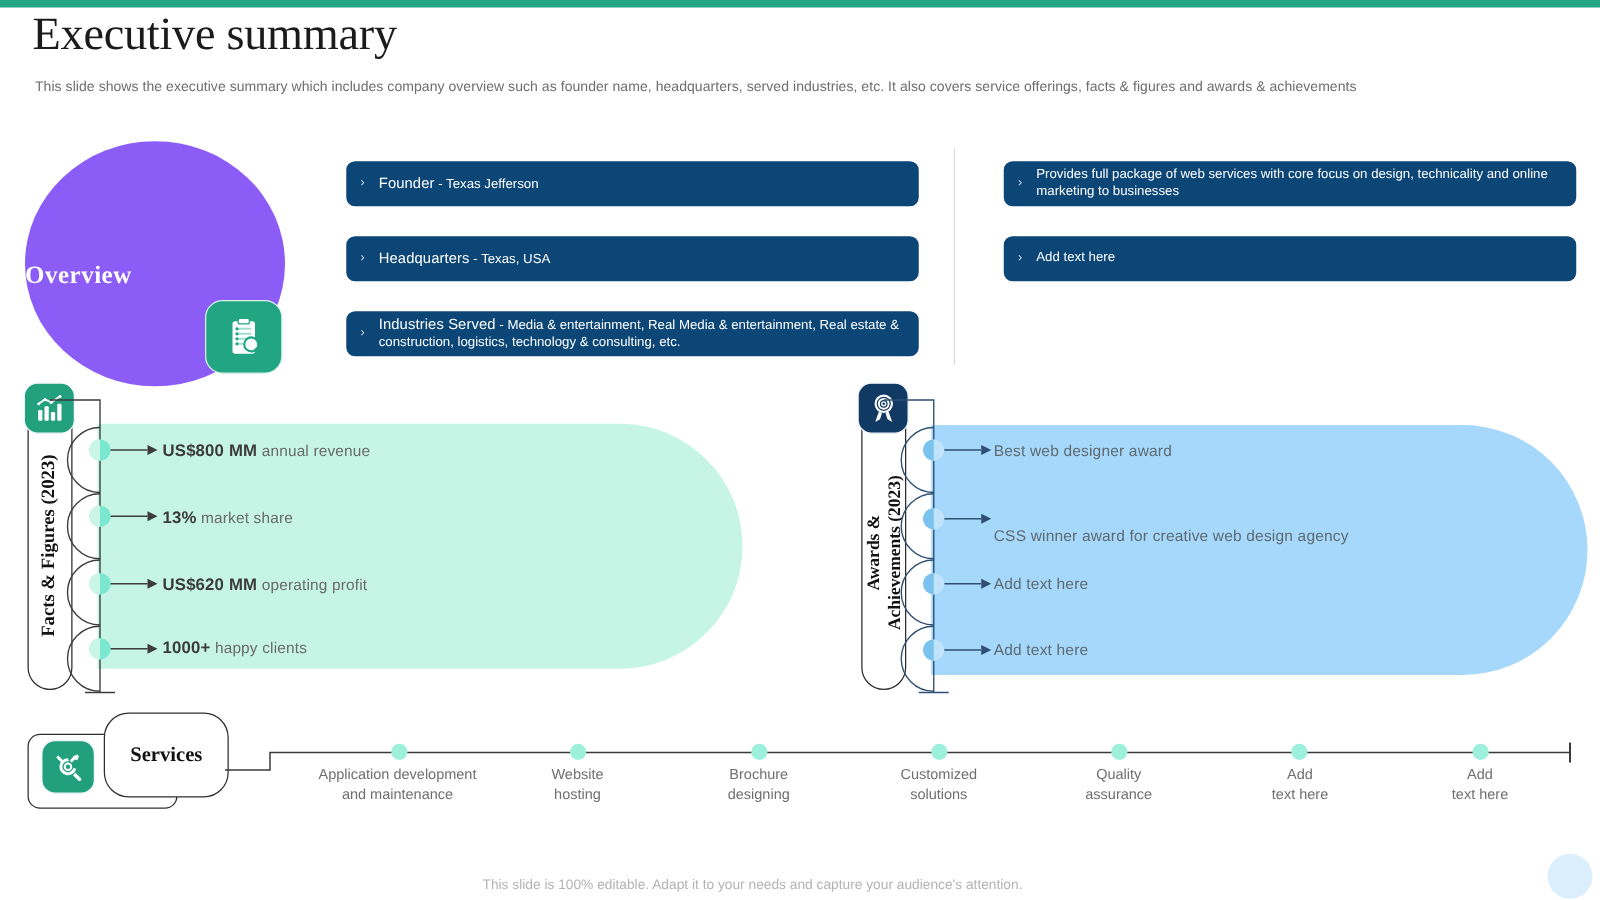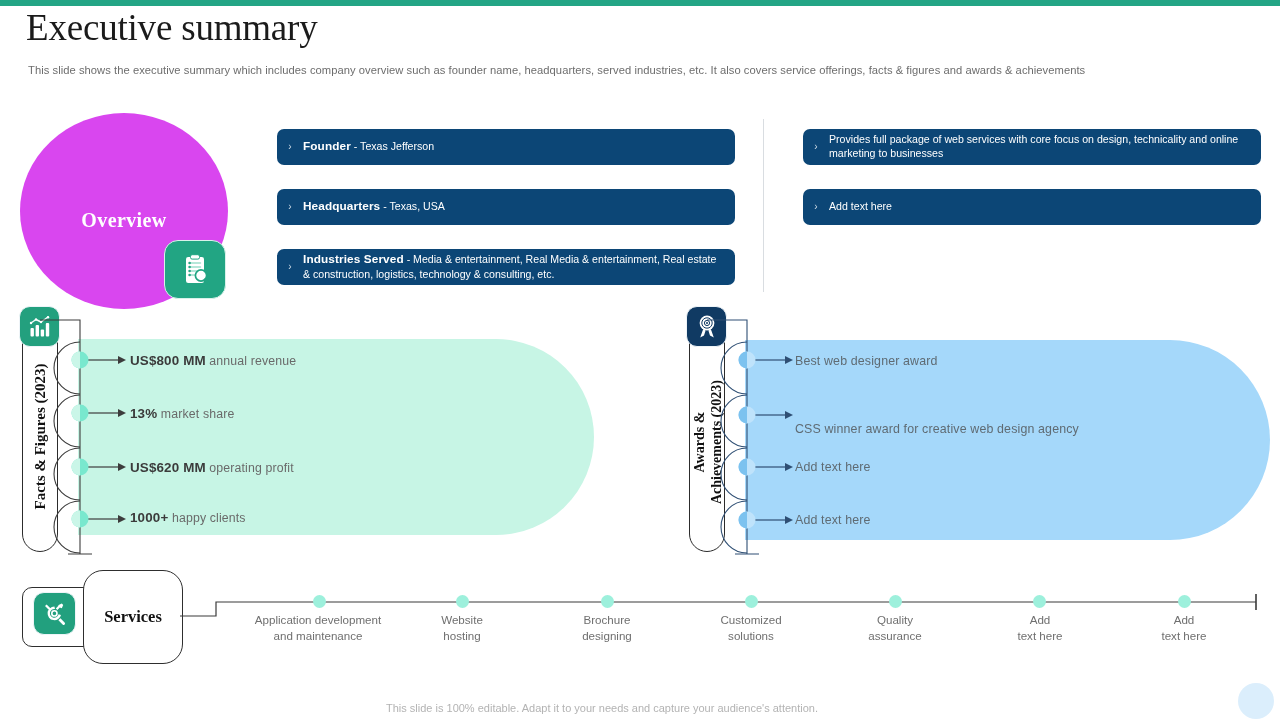--- a/index.html
+++ b/index.html
@@ -22,22 +22,22 @@
     white-space:nowrap;
   }
   .page-subtitle {
     position:absolute; left:28px; top:64px; width:1180px;
     font-size:11.2px; color:#6d6d6d; letter-spacing:.05px; white-space:nowrap;
   }
 
   
   .overview-circle {
     position:absolute; left:20px; top:113px; width:208px; height:196px;
-    border-radius:50%; background:#d946ef;
-    display:flex; align-items:center; justify-content:center;
+    border-radius:50%; background:#8b5cf6;
+    display:flex; align-items:center; 
   }
   .overview-circle-label {
     font-family:"Liberation Serif", serif; font-weight:bold;
     font-size:20px; color:#ffffff; letter-spacing:.4px; margin-top:18px;
   }
   .overview-icon-badge {
     position:absolute; left:164px; top:240px; width:60px; height:57px;
     border-radius:14px; background:#22a583;
     border:1.5px solid #d8f2ea;
     display:flex; align-items:center; justify-content:center;
@@ -46,21 +46,21 @@
   
   .navy-box {
     position:absolute; background:#0c4676; border-radius:7px;
     display:flex; align-items:center;
   }
   .navy-chev {
     flex:0 0 auto; width:26px; text-align:center;
     font-size:10px; color:#cddbe7; line-height:1;
   }
   .navy-text { font-size:10.6px; color:#ffffff; line-height:1.32; padding-right:14px; }
-  .navy-text b { font-size:11.8px; font-weight:bold; letter-spacing:.1px; }
+  .navy-text b { font-size:11.8px; font-weight:normal; letter-spacing:.1px; }
   .col-divider { position:absolute; left:763px; top:119px; width:1px; height:173px; background:#d9dde1; }
   .panel-fill { position:absolute; border-radius:0 160px 160px 0; }
   .panel-fill.mint { background:#c7f5e5; }
   .panel-fill.blue { background:#a5d8fa; }
 
   .spine {
     position:absolute; border:1.4px solid #2c2c2c; border-radius:22px;
     background:#ffffff; box-sizing:border-box;
   }
   .spine-label {
@@ -82,21 +82,21 @@
   }
   .row-text b { color:#3b3b3b; font-weight:bold; font-size:13.4px; }
   .row-text.plain { color:#5f6b73; font-size:12.4px; }
 
   
   .svc-card-back {
     position:absolute; left:22px; top:587px; width:120px; height:60px;
     border:1.3px solid #2e2e2e; border-radius:10px; background:#fff; box-sizing:border-box;
   }
   .svc-card {
-    position:absolute; left:83px; top:570px; width:100px; height:94px;
+    position:absolute; left:83px; top:570px; width:100px; height:68px;
     border:1.4px solid #2e2e2e; border-radius:20px; background:#fff;
     display:flex; align-items:center; justify-content:center; box-sizing:border-box;
   }
   .svc-card-label { font-family:"Liberation Serif", serif; font-weight:bold; font-size:16.5px; color:#111; }
   .svc-icon-badge {
     position:absolute; left:33px; top:592px; width:43px; height:43px;
     border-radius:11px; background:#22a07e;
     display:flex; align-items:center; justify-content:center;
     border:1.5px solid #eef4f8; box-sizing:border-box;
   }

